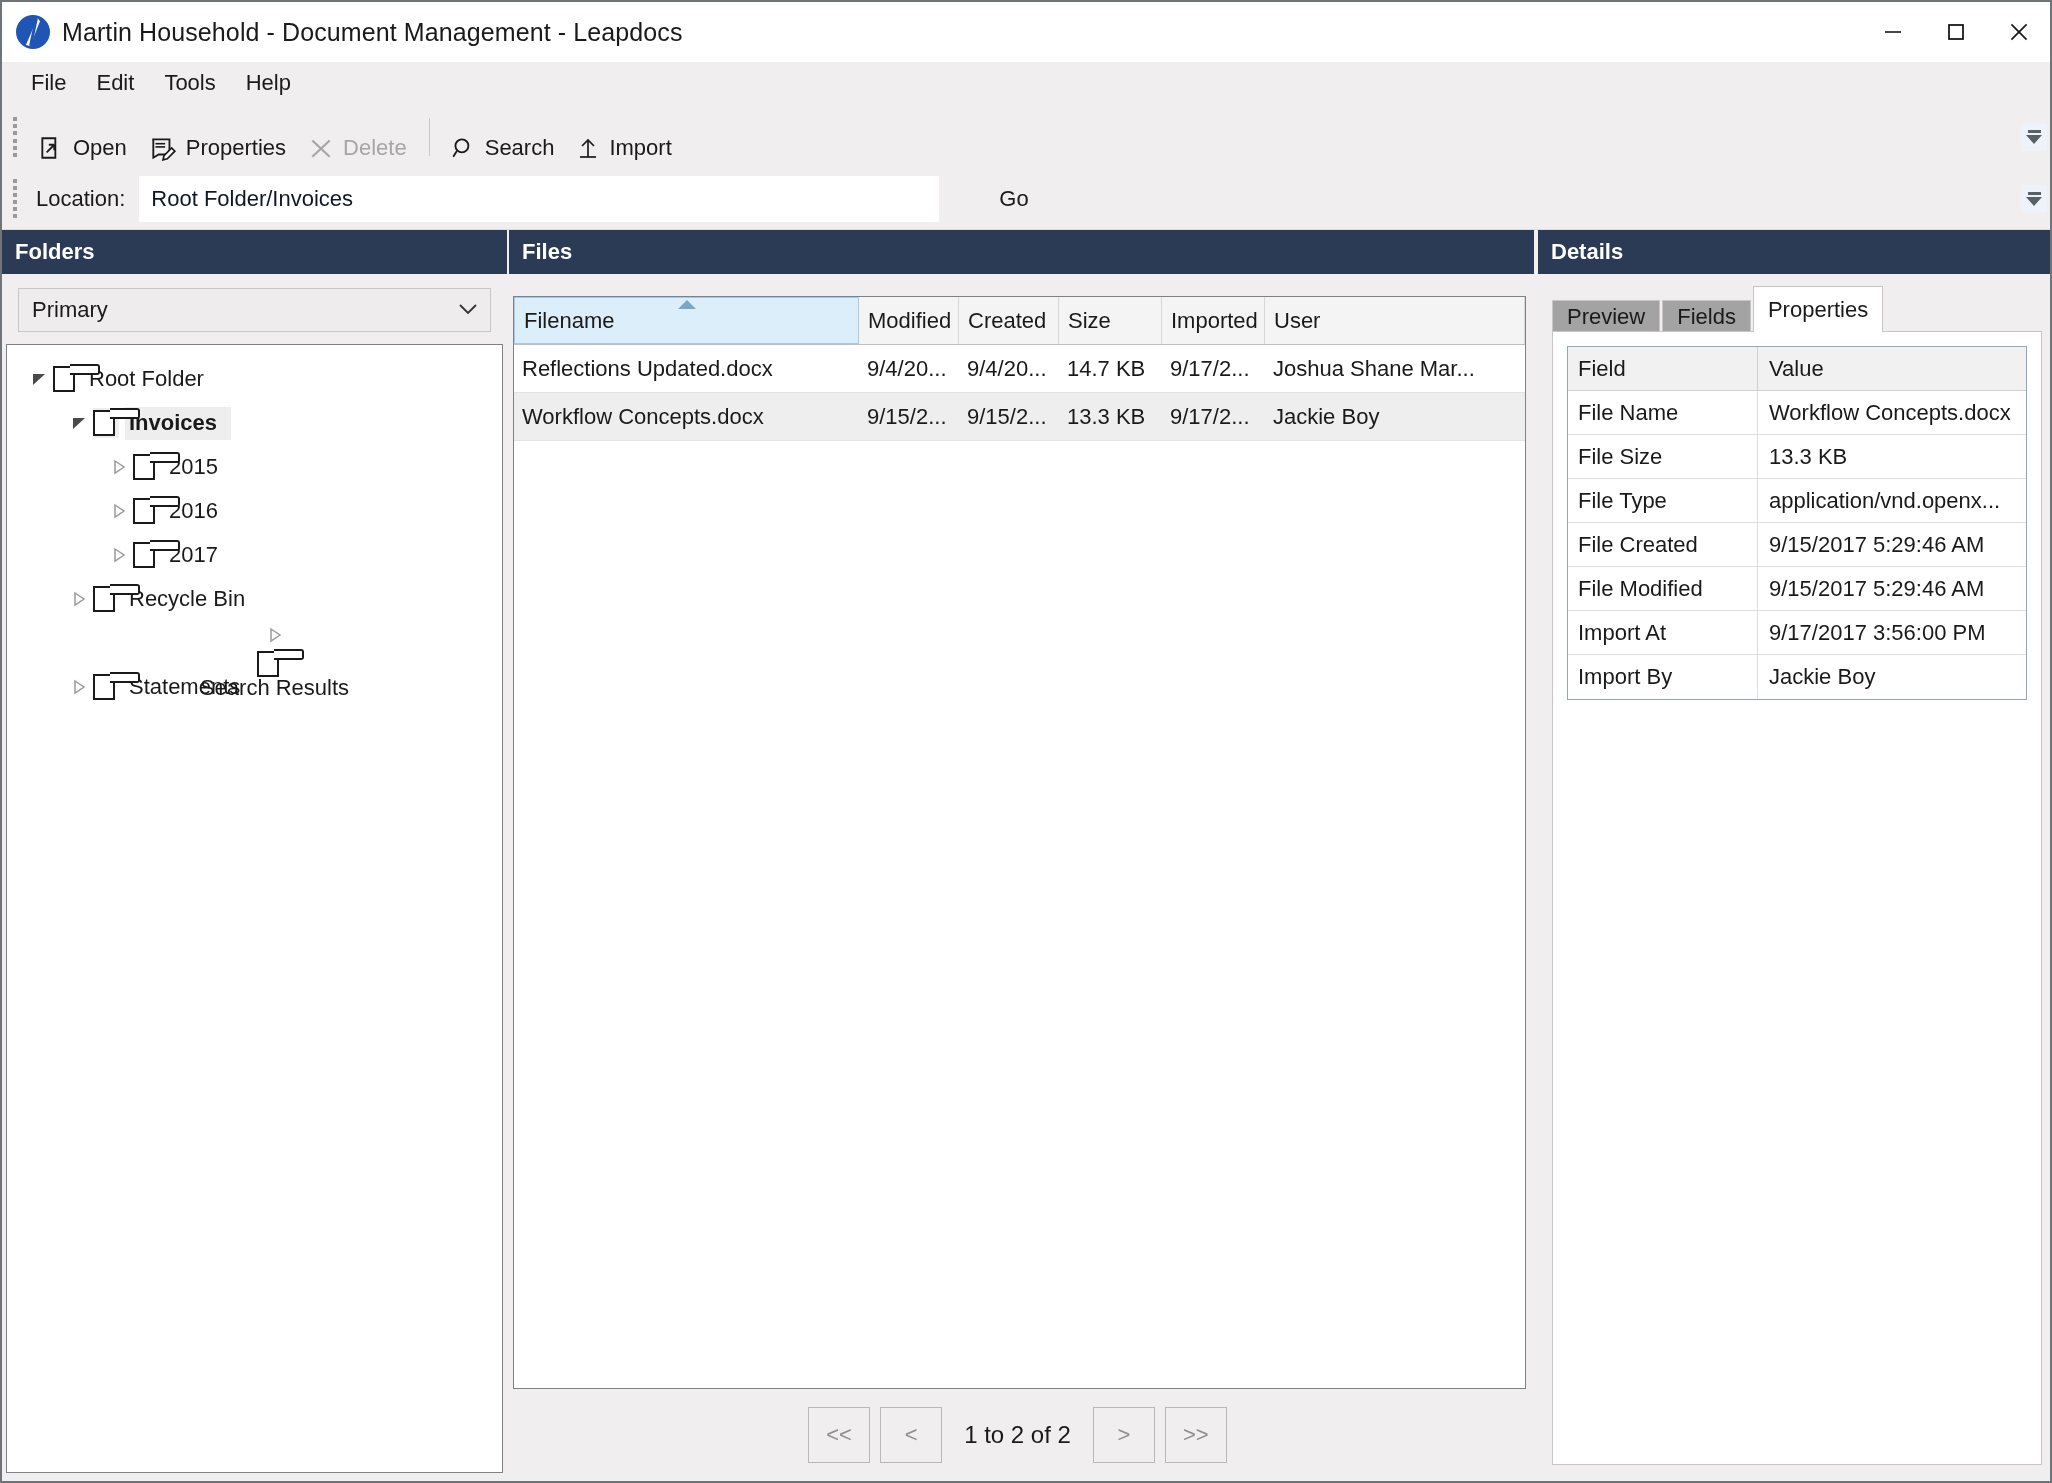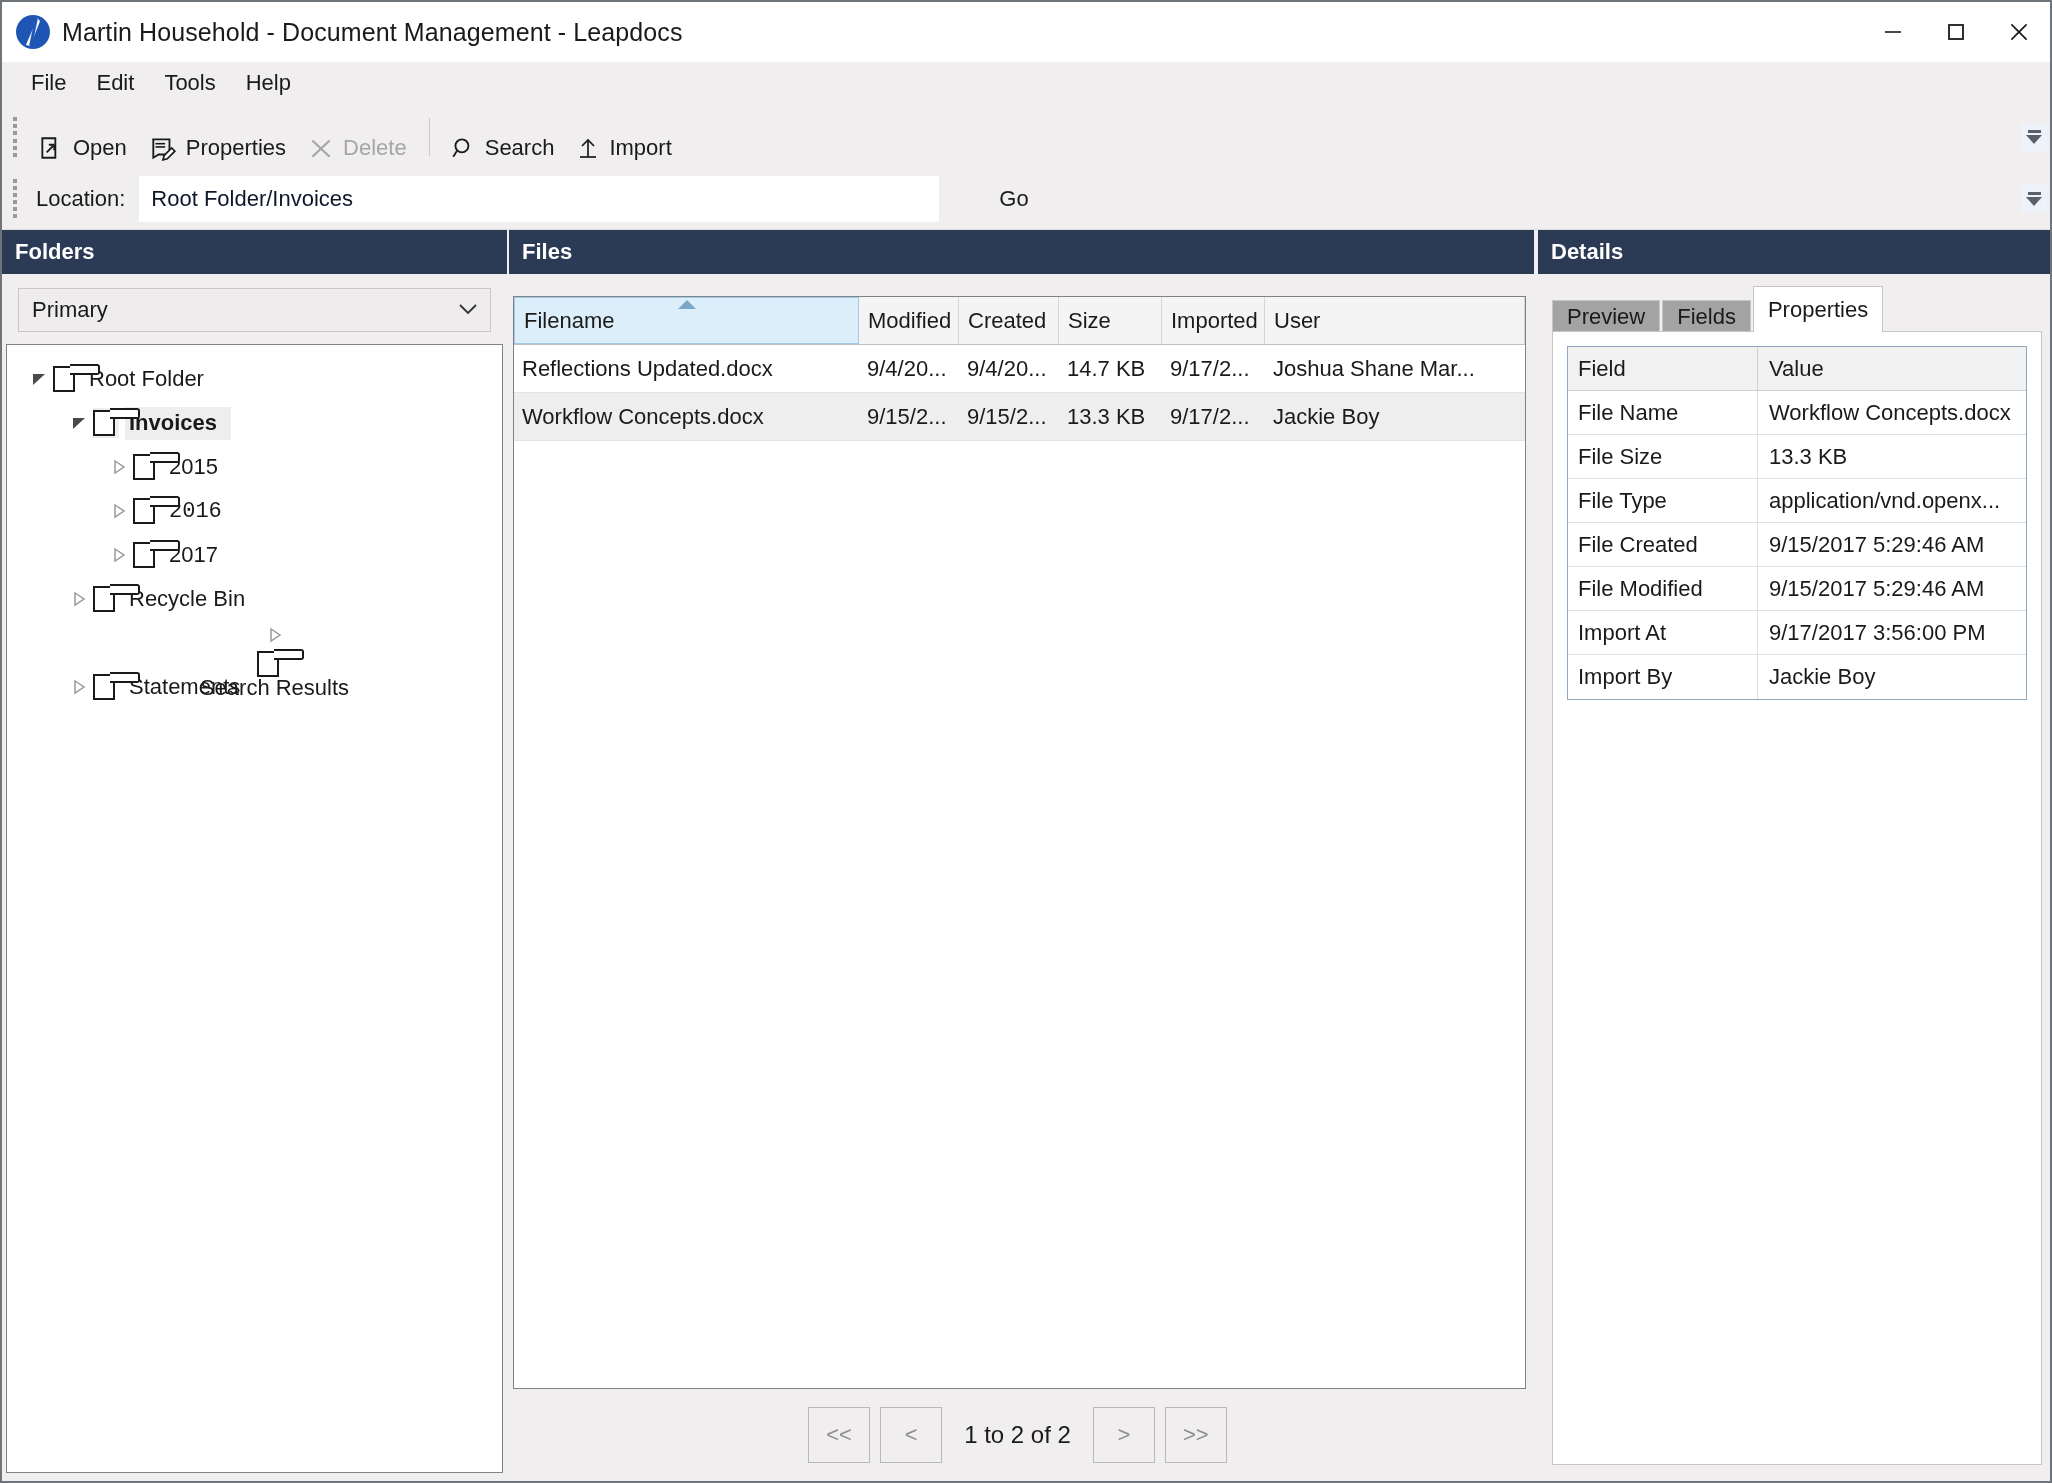--- a/index.html
+++ b/index.html
@@ -507,21 +507,21 @@
               <svg width="18" height="18" viewBox="0 0 18 18">
                 <path d="M5 3 L14 9 L5 15 Z" fill="none" stroke="#9b9b9b" stroke-width="1.5"></path>
               </svg>
             </div>
             <div class="folder-ico">
               <div class="body"></div>
               <div class="tab"></div>
             </div>
             <div class="tlabel">2015</div>
           </div>
-          <div class="tnode" style="padding-left: 98px; font-family: Liberation Mono, monospace;">
+          <div class="tnode" style="padding-left: 98px;">
             <div class="twisty">
               <svg width="18" height="18" viewBox="0 0 18 18">
                 <path d="M5 3 L14 9 L5 15 Z" fill="none" stroke="#9b9b9b" stroke-width="1.5"></path>
               </svg>
             </div>
             <div class="folder-ico">
               <div class="body"></div>
               <div class="tab"></div>
             </div>
             <div class="tlabel">2016</div>

